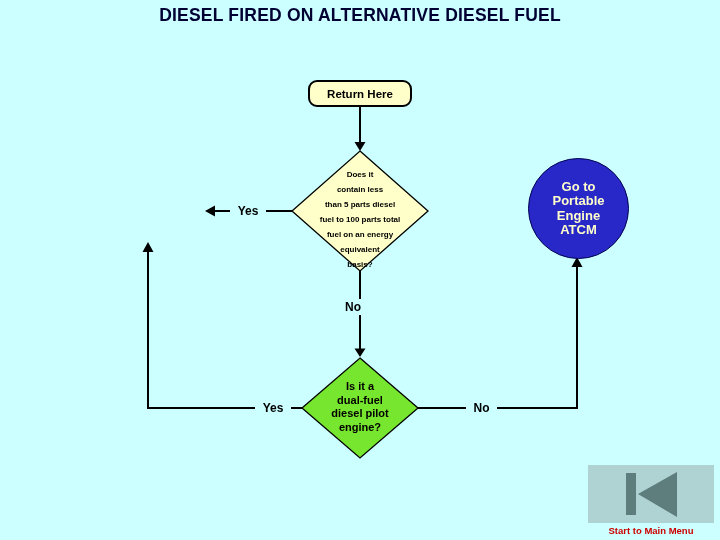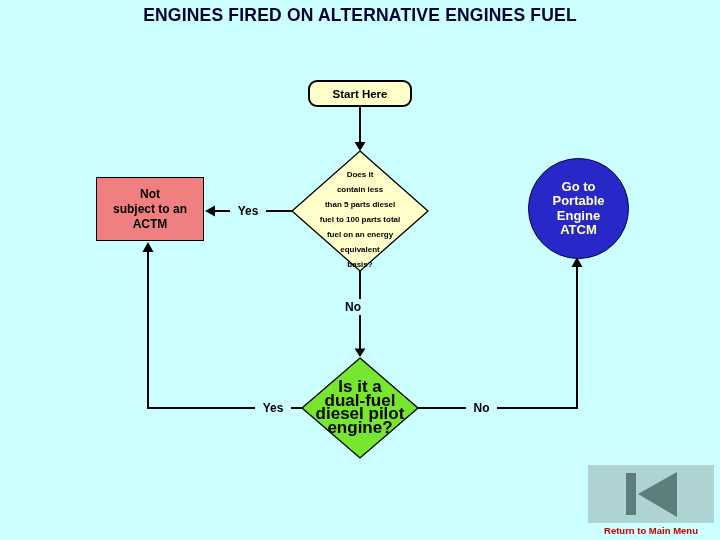--- a/index.html
+++ b/index.html
@@ -35,21 +35,21 @@
   }
   .circle-node{
     position:absolute;left:528px;top:158px;width:101px;height:101px;box-sizing:border-box;
     background:#2828C8;border:1.5px solid #000050;border-radius:50%;
     display:flex;align-items:center;justify-content:center;text-align:center;
     font-size:13px;font-weight:bold;line-height:14.5px;color:#FFFFCC;
     cursor:pointer;
   }
   .d2-text{
     position:absolute;left:300px;top:380px;width:120px;text-align:center;
-    font-size:17px;font-weight:bold;line-height:13.5px;color:#000;
+    font-size:11px;font-weight:bold;line-height:13.5px;color:#000;
   }
   .edge-label{
     position:absolute;background:#CCFFFF;text-align:center;
     font-size:12px;font-weight:bold;color:#000;padding:1px 0;
   }
   .yes1{left:230px;top:203px;width:36px;}
   .no1{left:339px;top:299px;width:28px;}
   .yes2{left:255px;top:400px;width:36px;}
   .no2{left:466px;top:400px;width:31px;}
   .back-button{
@@ -61,21 +61,21 @@
   .return-link{
     position:absolute;left:588px;top:525px;width:126px;text-align:center;
     font-size:9.5px;font-weight:bold;color:#CC0000;white-space:nowrap;cursor:pointer;
   }
 </style>
 </head>
 <body>
 
 <div class="slide">
 
-  <div class="title">ENGINES FIRED ON ALTERNATIVE ENGINES FUEL</div>
+  <div class="title">DIESEL FIRED ON ALTERNATIVE DIESEL FUEL</div>
 
   <svg class="wires" width="720" height="540" viewBox="0 0 720 540">
 
     <line class="wire" x1="360" y1="106" x2="360" y2="143"></line>
     <polygon class="head" points="360,151 354.5,142 365.5,142"></polygon>
 
     <line class="wire" x1="292" y1="211" x2="215" y2="211"></line>
     <polygon class="head" points="205,211 215,205.5 215,216.5"></polygon>
 
     <line class="wire" x1="360" y1="271" x2="360" y2="350"></line>
@@ -85,43 +85,40 @@
     <polygon class="head" points="148,242 142.5,252 153.5,252"></polygon>
 
     <polyline class="wire" points="418,408 577,408 577,266"></polyline>
     <polygon class="head" points="577,257 571.5,267 582.5,267"></polygon>
 
     <polygon class="diamond1" points="360,151 428,211 360,271 292,211"></polygon>
     <polygon class="diamond2" points="360,358 418,408 360,458 302,408"></polygon>
   </svg>
 
   <div class="start-node">
-    <span>Start Here</span>
+    <span>Return Here</span>
   </div>
 
   <div class="d1-text">Does it<br>contain less<br>than 5 parts diesel<br>fuel to 100 parts total<br>fuel on an energy<br>equivalent<br>basis?</div>
 
-  <div class="pink-node">
-    <div>Not<br>subject to an<br>ACTM</div>
-  </div>
 
   <div class="circle-node">
     <div>Go to<br>Portable<br>Engine<br>ATCM</div>
   </div>
 
   <div class="edge-label yes1">Yes</div>
   <div class="edge-label no1">No</div>
 
   <div class="d2-text">Is it a<br>dual-fuel<br>diesel pilot<br>engine?</div>
 
   <div class="edge-label yes2">Yes</div>
   <div class="edge-label no2">No</div>
 
   <div class="back-button">
     <svg width="126" height="58" viewBox="0 0 126 58">
       <rect class="glyph" x="38" y="8" width="10" height="42"></rect>
       <polygon class="glyph" points="50,29 89,7 89,52"></polygon>
     </svg>
   </div>
 
-  <div class="return-link">Return to Main Menu</div>
+  <div class="return-link">Start to Main Menu</div>
 
 </div>
 
 </body></html>

